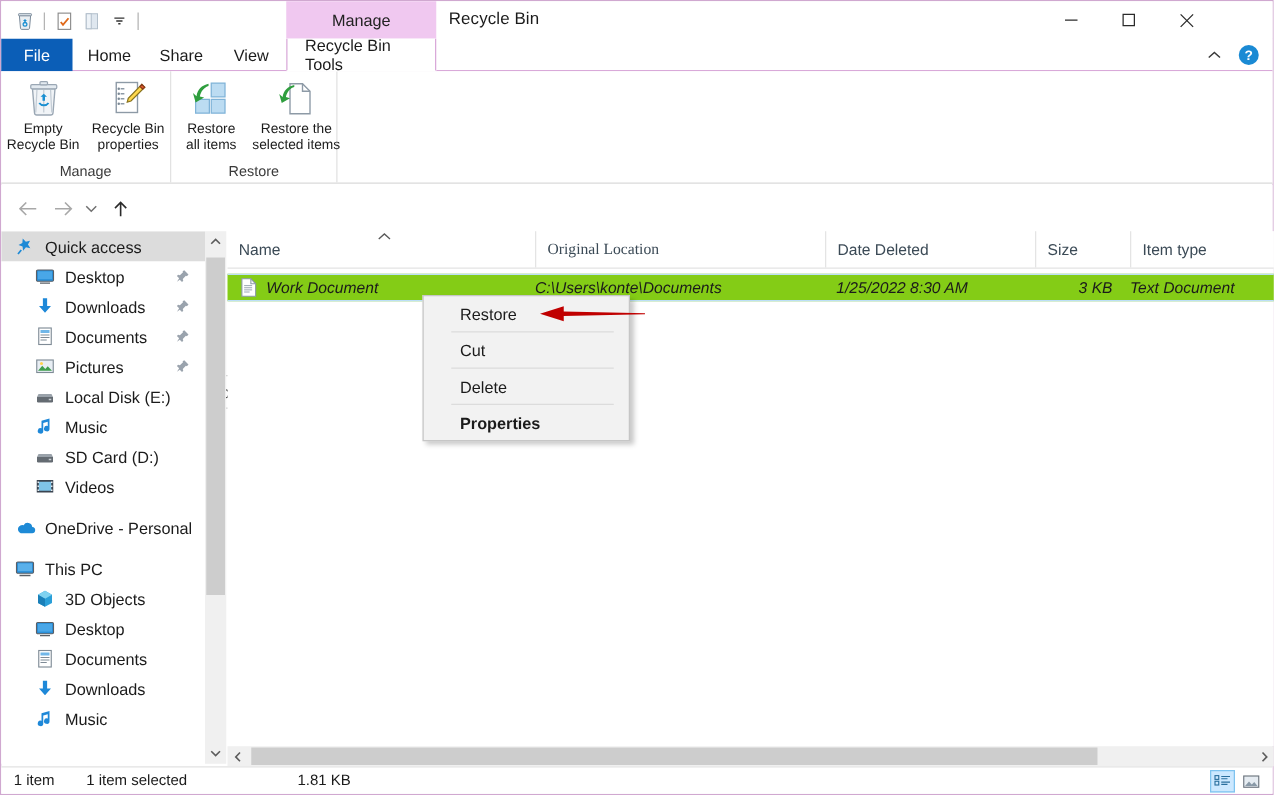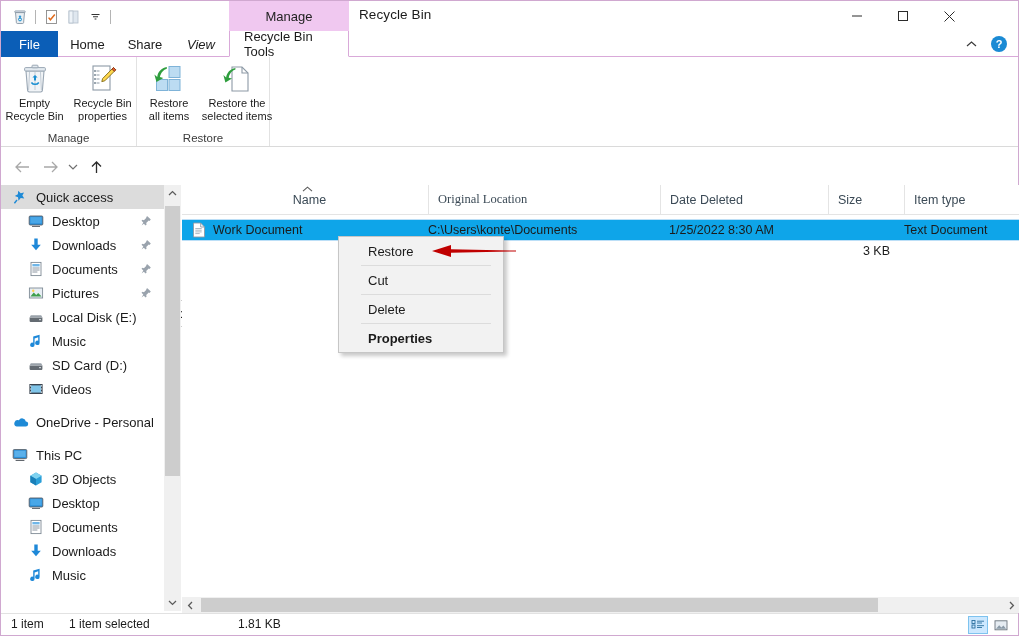--- a/index.html
+++ b/index.html
@@ -68,21 +68,21 @@
     display: flex; align-items: center; justify-content: center;
     font-size: 13px; color: #1b1b1b;
     padding: 0 14px;
   }
   .tab-file {
     left: 0; width: 57px;
     background: #0b5eb7; color: #fff;
   }
   .tab-home   { left: 57px;  width: 59px; }
   .tab-share  { left: 116px; width: 56px; }
-  .tab-view   { left: 172px; width: 56px; font-style: italic; }
+  .tab-view   { left: 172px; width: 56px; }
   .tab-rbt {
     left: 228px; width: 120px;
     background: #ffffff;
     border-left: 1px solid #d9a9d9;
     border-right: 1px solid #d9a9d9;
     border-bottom: 1px solid #ffffff;
     z-index: 3;
   }
   .ribbon-collapse {
     position: absolute; right: 38px; top: 4px;
@@ -240,23 +240,24 @@
   }
   .col:first-child { border-left: none; }
   .sort-caret {
     position: absolute; top: 1px;
     font-size: 9px; color: #5a5a5a;
   }
   .rowarea { position: absolute; left: 0; top: 30px; width: 838px; height: 382px; }
   .filerow {
     position: absolute; left: 0; top: 4px;
     width: 838px; height: 22px;
-    background: #0ea5e9;
+    background: #84cc16;
     border-top: 1px solid #bcdff7;
     border-bottom: 1px solid #bcdff7;
+    font-style: italic;
   }
   .cell {
     position: absolute; top: 0; height: 20px;
     display: flex; align-items: center;
     font-size: 12.5px; color: #1b1b1b;
     white-space: nowrap;
   }
   .cell.right { justify-content: flex-end; }
   .file-ico { width: 16px; height: 16px; display: flex; align-items: center; justify-content: center; }
 
@@ -747,21 +748,21 @@
     <div class="arr dn">
       <svg width="9" height="7" viewBox="0 0 9 7">
           <path d="M1 2l3.5 3.4L8 2" fill="none" stroke="#5c5c5c" stroke-width="1.3"></path>
         </svg>
     </div>
   </div>
 
   <div class="listpane">
 
     <div class="colhdr">
-      <div class="col" style="left:0; width:246px;justify-content:center;">
+      <div class="col" style="left:0; width:246px;">
         <span>Name</span>
         <span class="sort-caret" style="left:120px;">
           <svg width="11" height="7" viewBox="0 0 11 7">
               <path d="M1 5.2l4.5-4 4.5 4" fill="none" stroke="#5a5a5a" stroke-width="1.1"></path>
             </svg>
         </span>
       </div>
       <div class="col" style="left:246px; width:232px;font-family:Liberation Serif, serif;">Original Location</div>
       <div class="col" style="left:478px; width:168px;">Date Deleted</div>
       <div class="col" style="left:646px; width:76px;">Size</div>
@@ -775,21 +776,21 @@
             <svg width="14" height="16" viewBox="0 0 14 16">
               <path d="M1.5 1h7.2L12.5 5v10H1.5V1z" fill="#ffffff" stroke="#8d9aa6" stroke-width=".9"></path>
               <path d="M8.7 1v4h3.8" fill="none" stroke="#8d9aa6" stroke-width=".9"></path>
               <path d="M3.3 6.5h6.4M3.3 8.2h6.4M3.3 9.9h6.4M3.3 11.6h4.4" stroke="#9aa6b2" stroke-width=".8"></path>
             </svg>
           </span>
           <span style="margin-left:6px;">Work Document</span>
         </div>
         <div class="cell" style="left:246px; width:230px;">C:\Users\konte\Documents</div>
         <div class="cell" style="left:487px; width:160px;">1/25/2022 8:30 AM</div>
-        <div class="cell right" style="left:646px; width:62px;margin-top:21px;">3 KB</div>
+        <div class="cell right" style="left:646px; width:62px;">3 KB</div>
         <div class="cell" style="left:722px; width:116px;">Text Document</div>
       </div>
     </div>
   </div>
 
   <div class="ctxmenu">
     <div class="cmi">
       <span>Restore</span>
       <span class="cmi-sep"></span>
     </div>

